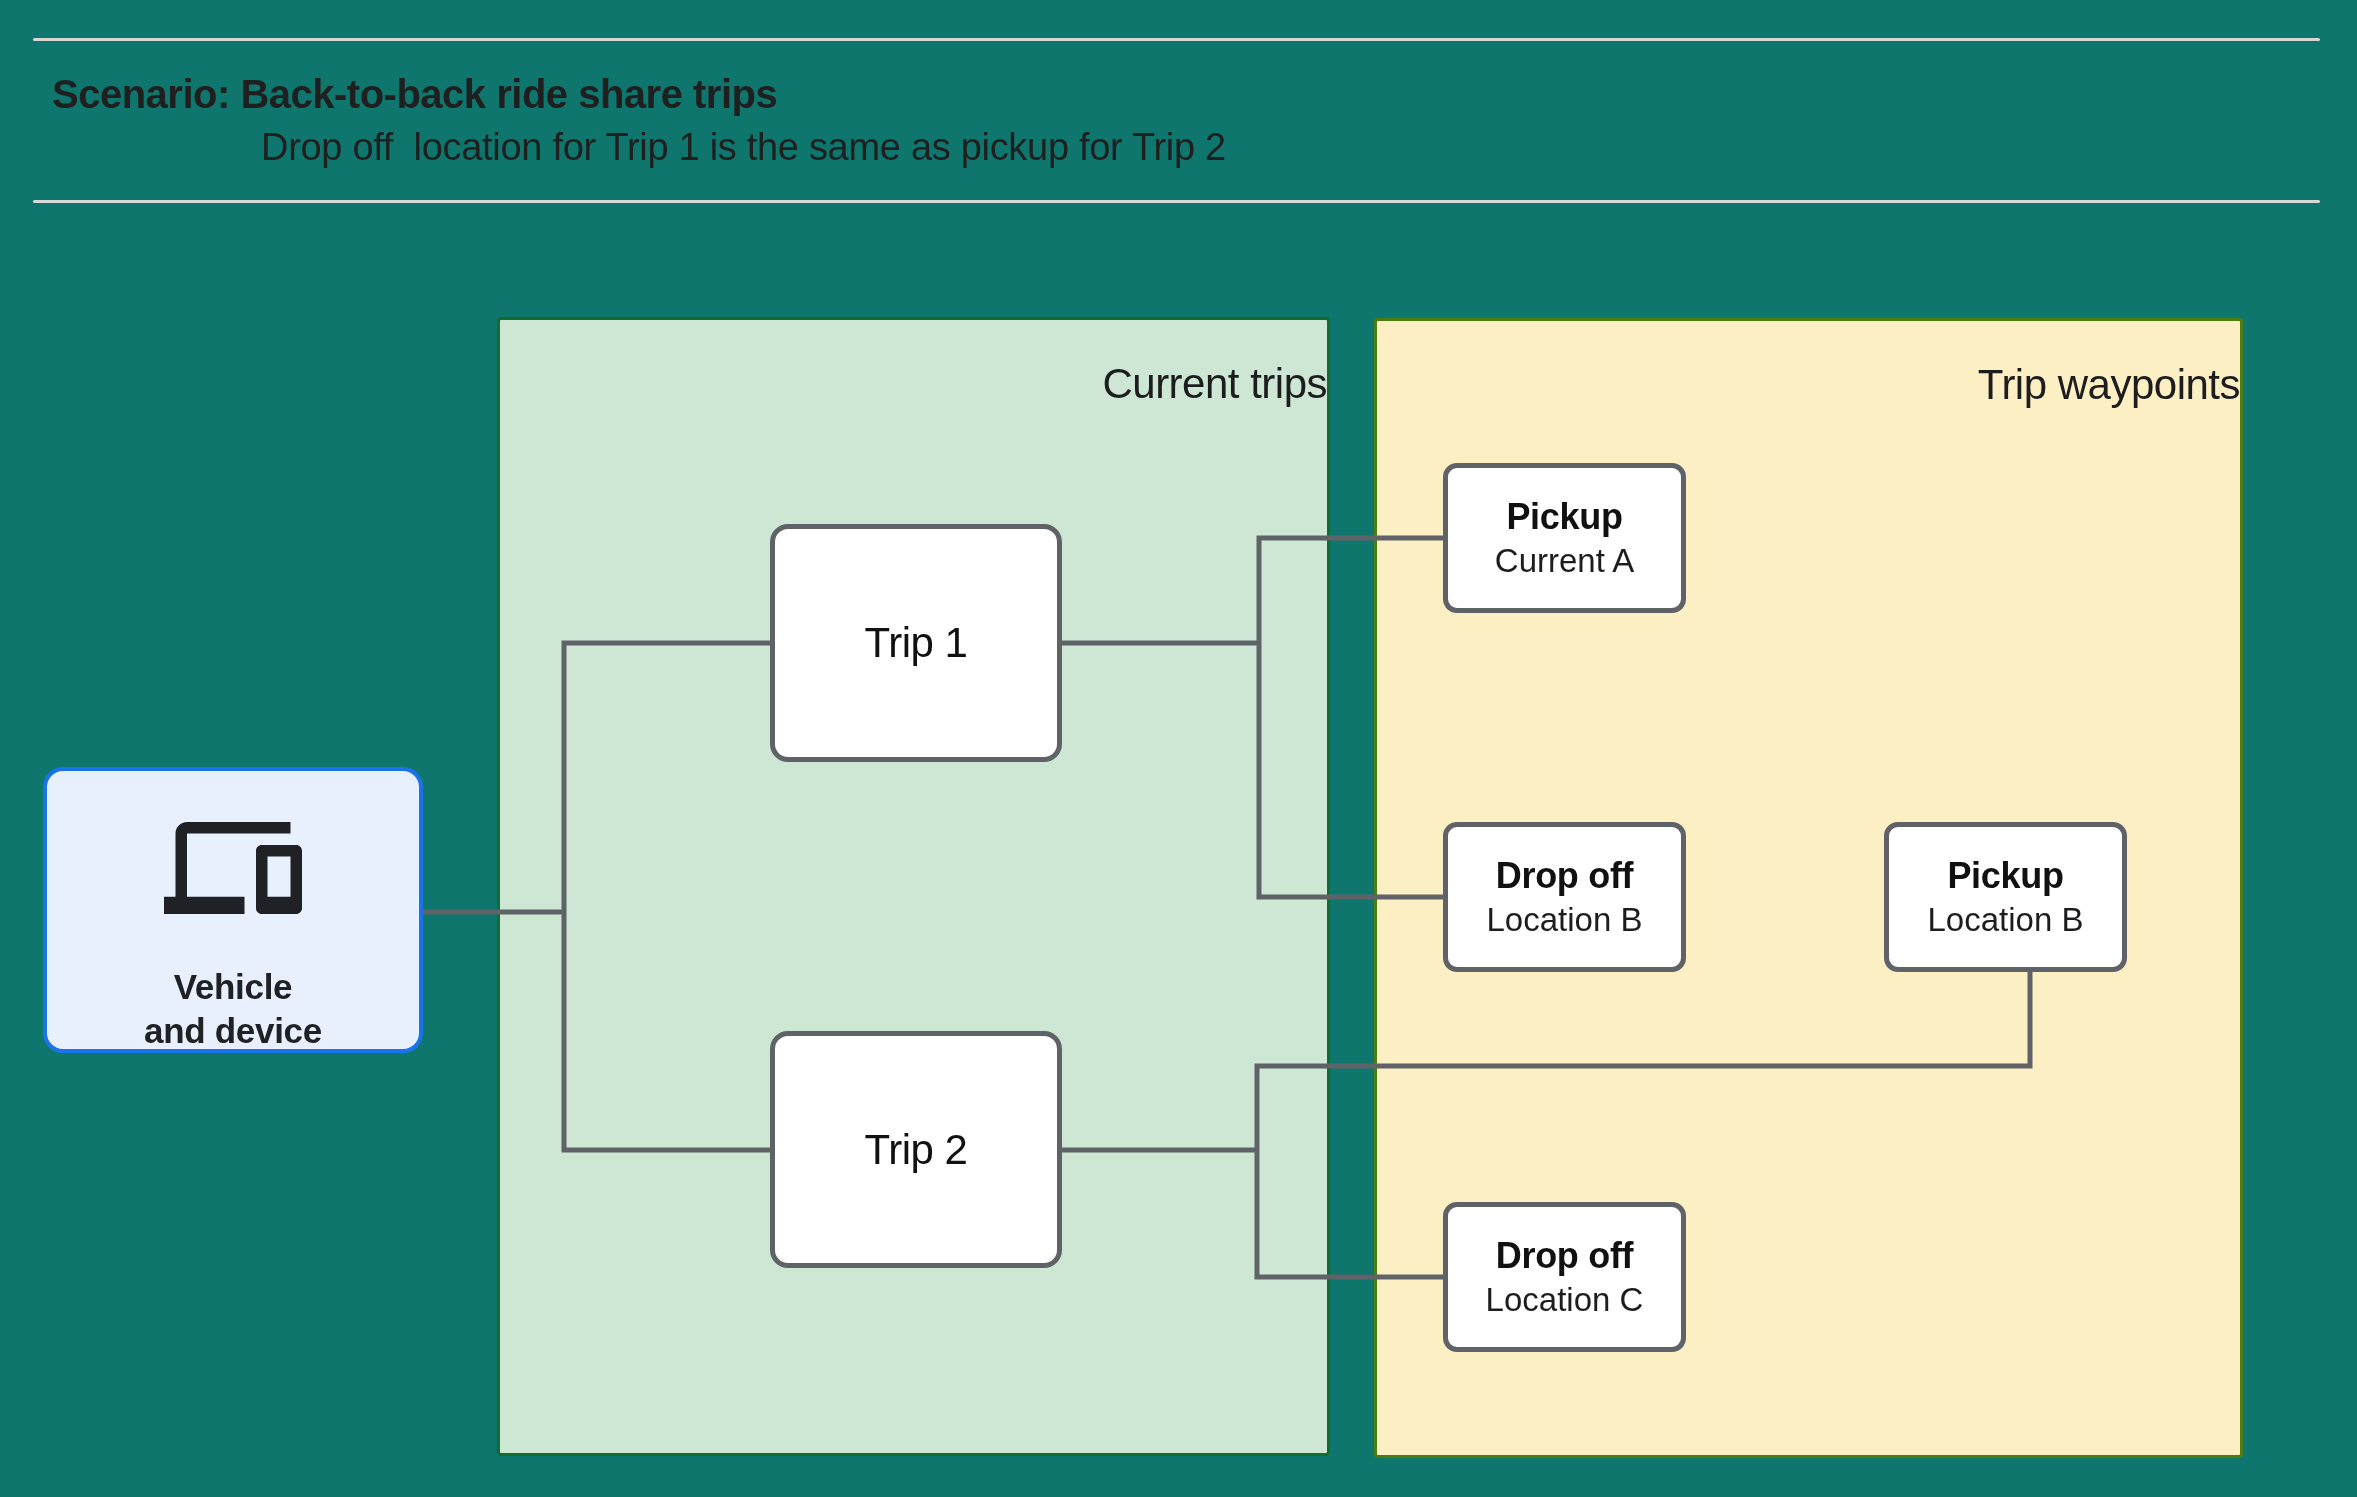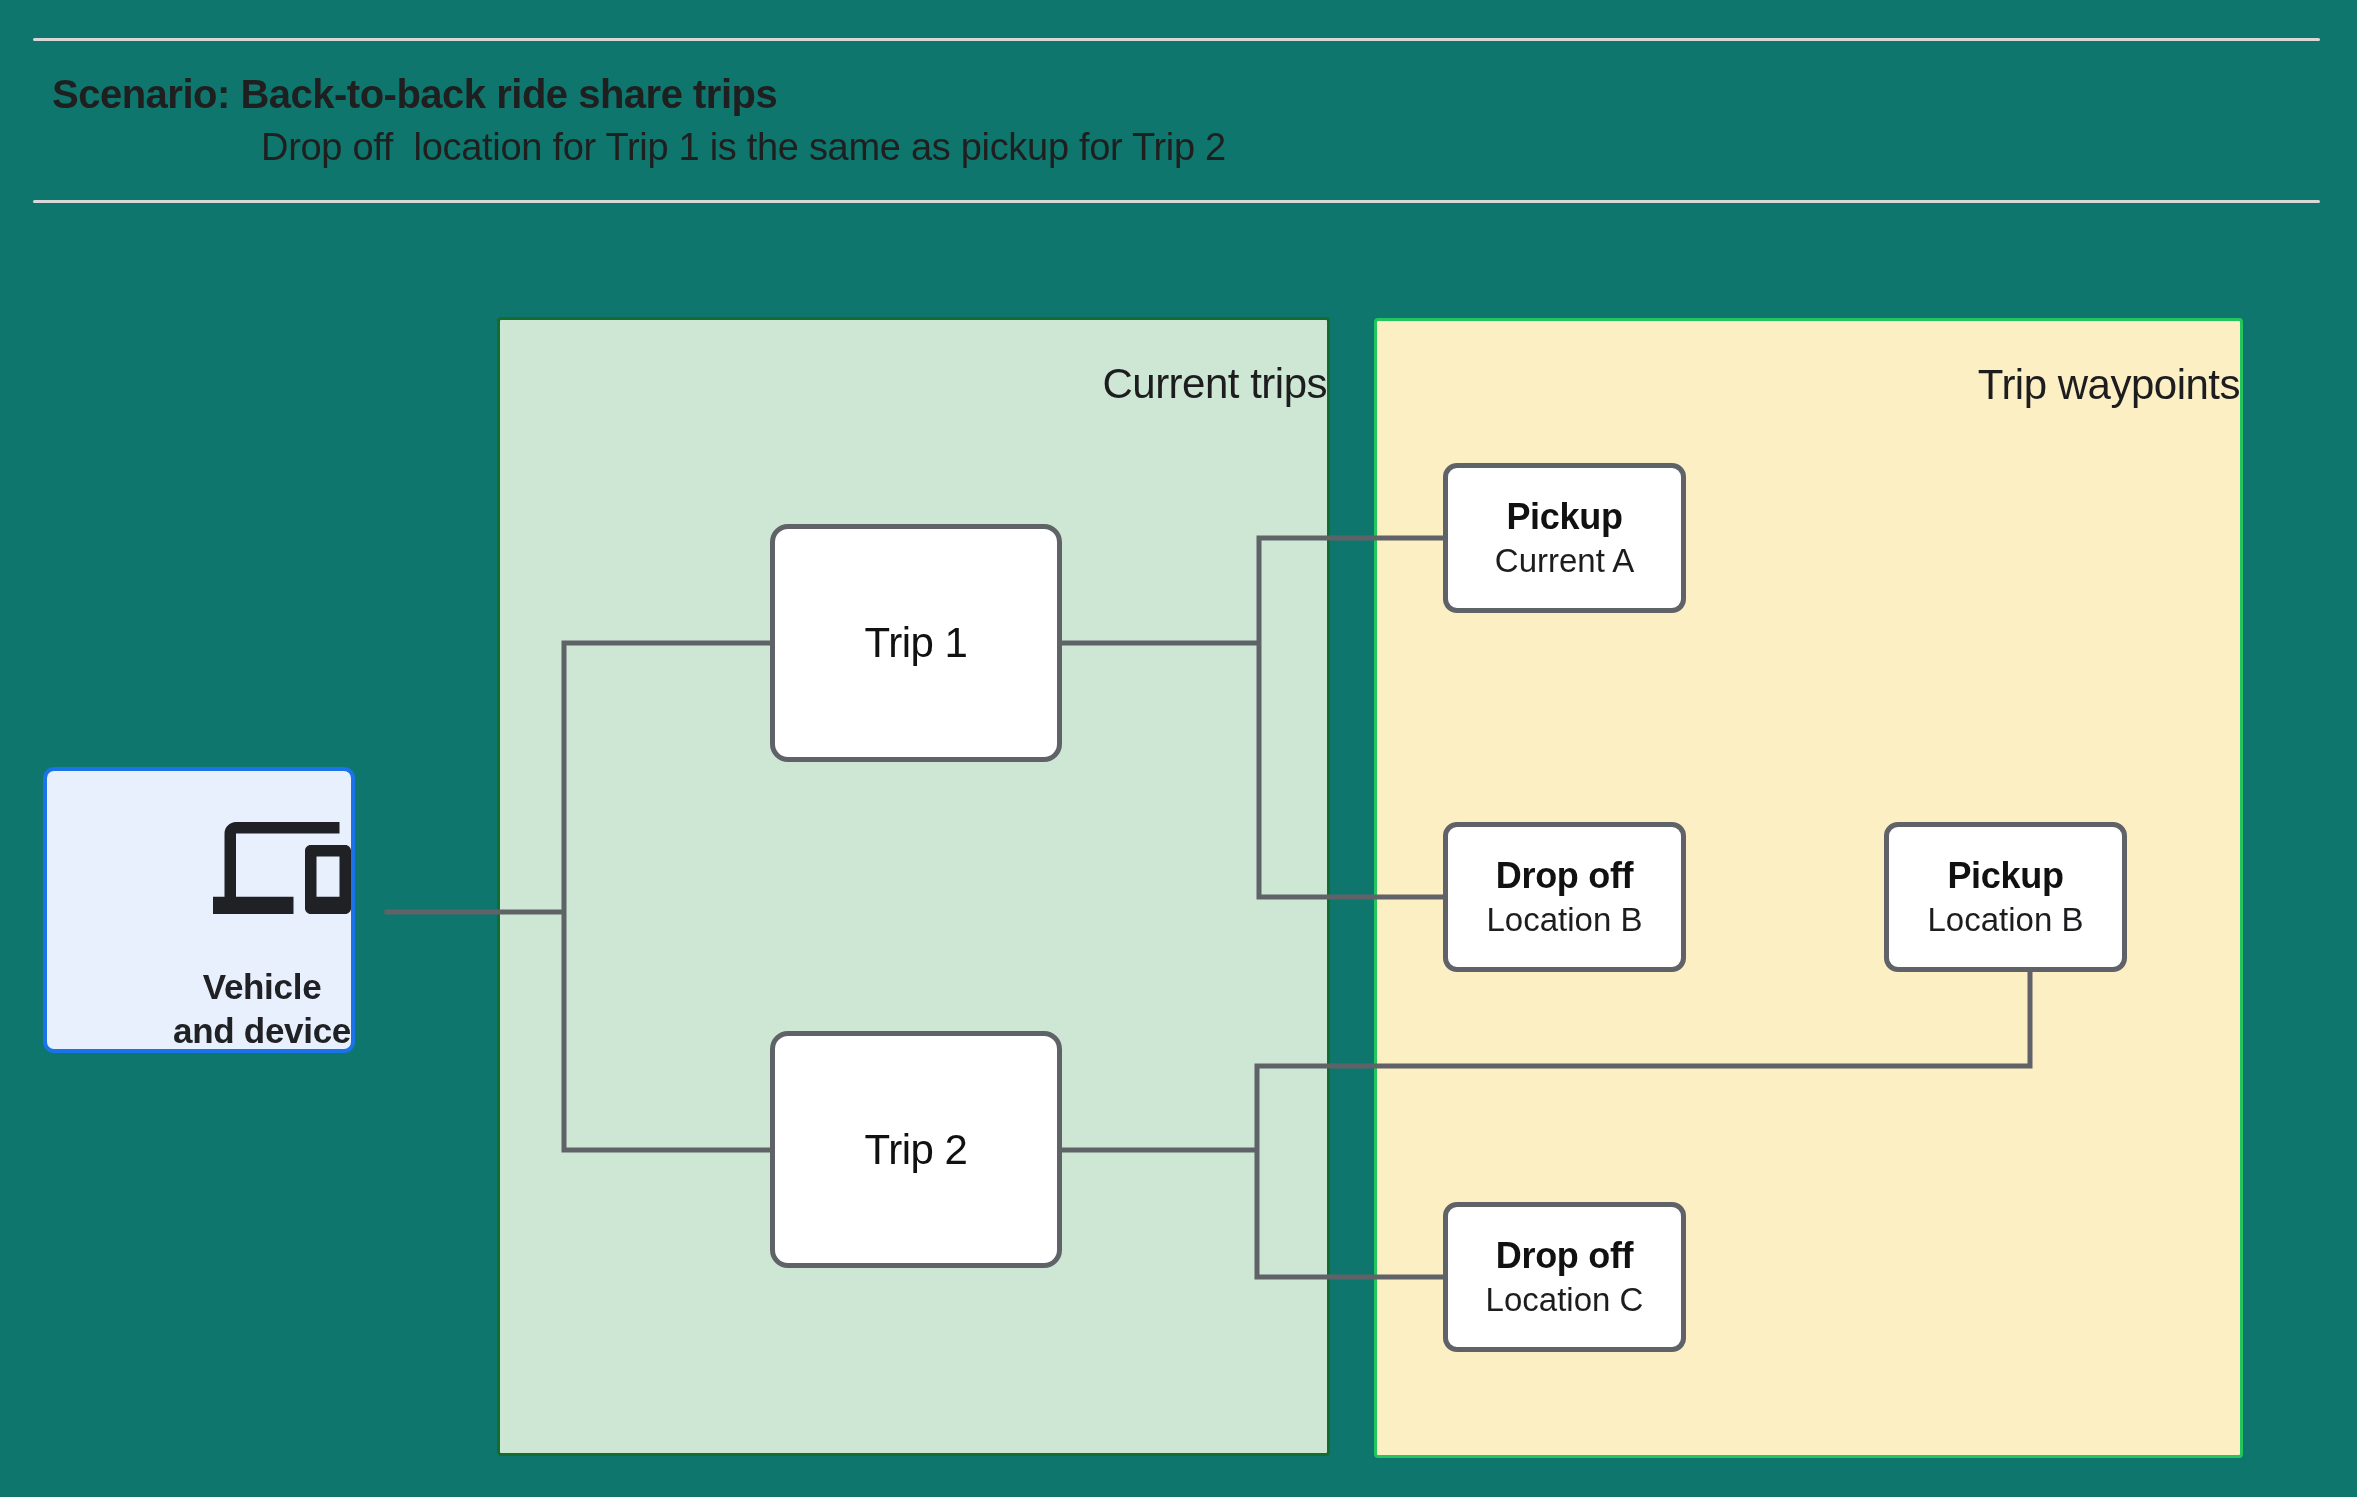--- a/index.html
+++ b/index.html
@@ -33,21 +33,21 @@
   }
   .container .container-title{
     margin-top:40px;font-size:42px;font-weight:normal;letter-spacing:-0.5px;color:#1d1d1f;
   }
   .container.green{
     left:497px;top:317px;width:833px;height:1139px;
     background:#cee7d4;border:3px solid #146c2e;
   }
   .container.orange{
     left:1374px;top:318px;width:869px;height:1140px;
-    background:#fdefc4;border:3px solid #22c55e;
+    background:#fdefc4;border:3px solid #4d7c0f;
   }
   .connector-layer{
     position:absolute;left:0;top:0;z-index:2;pointer-events:none;
   }
   .node{
     position:absolute;z-index:3;box-sizing:border-box;background:#ffffff;
     border:5px solid #5f6368;
     display:flex;flex-direction:column;align-items:center;justify-content:center;
   }
   .trip-box{
@@ -59,24 +59,24 @@
   .waypoint{
     width:243px;height:150px;border-radius:14px;gap:5px;
   }
   .waypoint .wp-title{font-size:36px;font-weight:bold;letter-spacing:-0.3px;color:#111;line-height:40px;}
   .waypoint .wp-sub{font-size:33px;font-weight:normal;color:#1d1d1f;line-height:38px;}
   #wp-pickup-a{left:1443px;top:463px;}
   #wp-dropoff-b{left:1443px;top:822px;}
   #wp-pickup-b{left:1884px;top:822px;}
   #wp-dropoff-c{left:1443px;top:1202px;}
   .vehicle-box{
-    position:absolute;z-index:3;left:43px;top:767px;width:312px;height:286px;
-    box-sizing:border-box;border-radius:11px;
+    position:absolute;z-index:3;left:43px;top:767px;width:380px;height:286px;
+    box-sizing:border-box;border-radius:20px;
     background:#e8f0fe;border:4px solid #1a73e8;
-    display:flex;flex-direction:column;align-items:flex-end;
+    display:flex;flex-direction:column;align-items:center;
     padding-top:28px;
   }
   .vehicle-box .device-icon{width:138px;height:138px;flex:none;}
   .vehicle-box .vehicle-label{
     margin-top:28px;text-align:center;
     font-size:35px;font-weight:bold;line-height:44px;color:#202124;letter-spacing:-0.3px;
   }
 </style>
 </head>
 <body>

